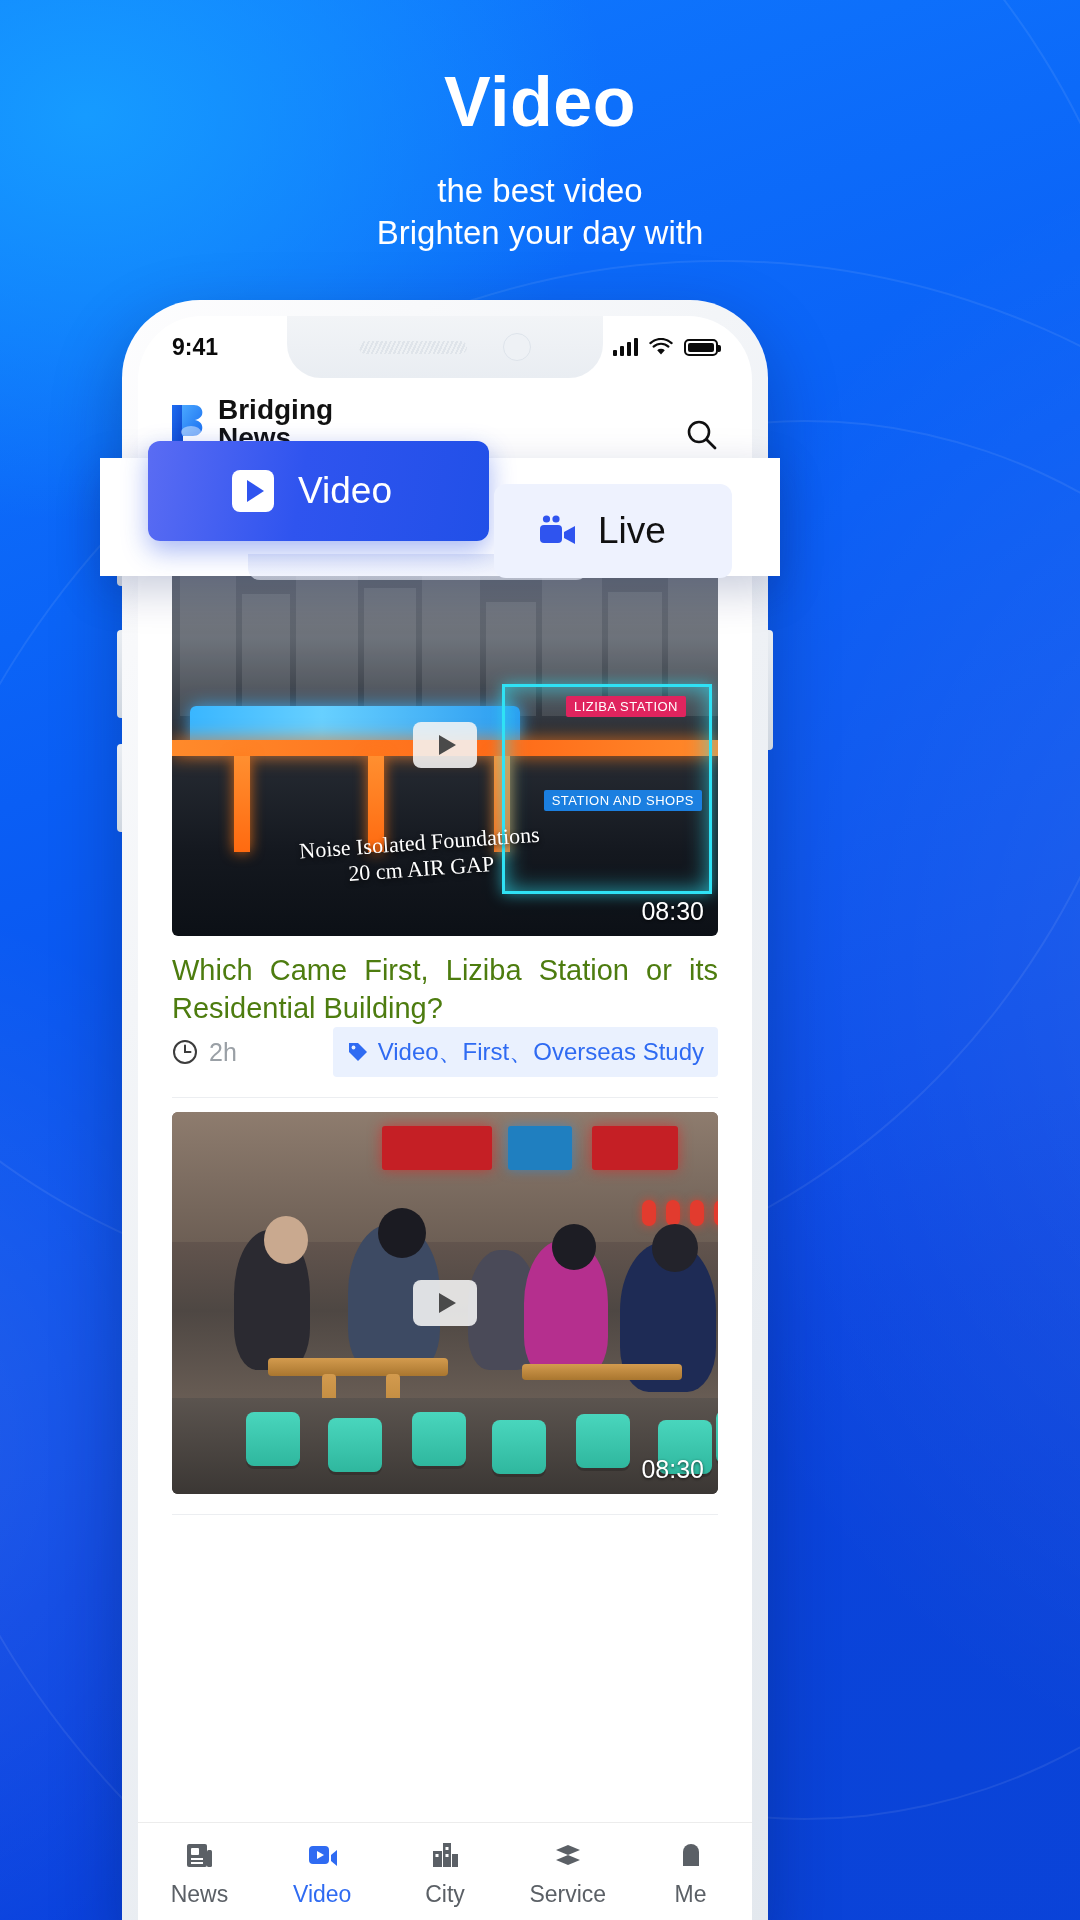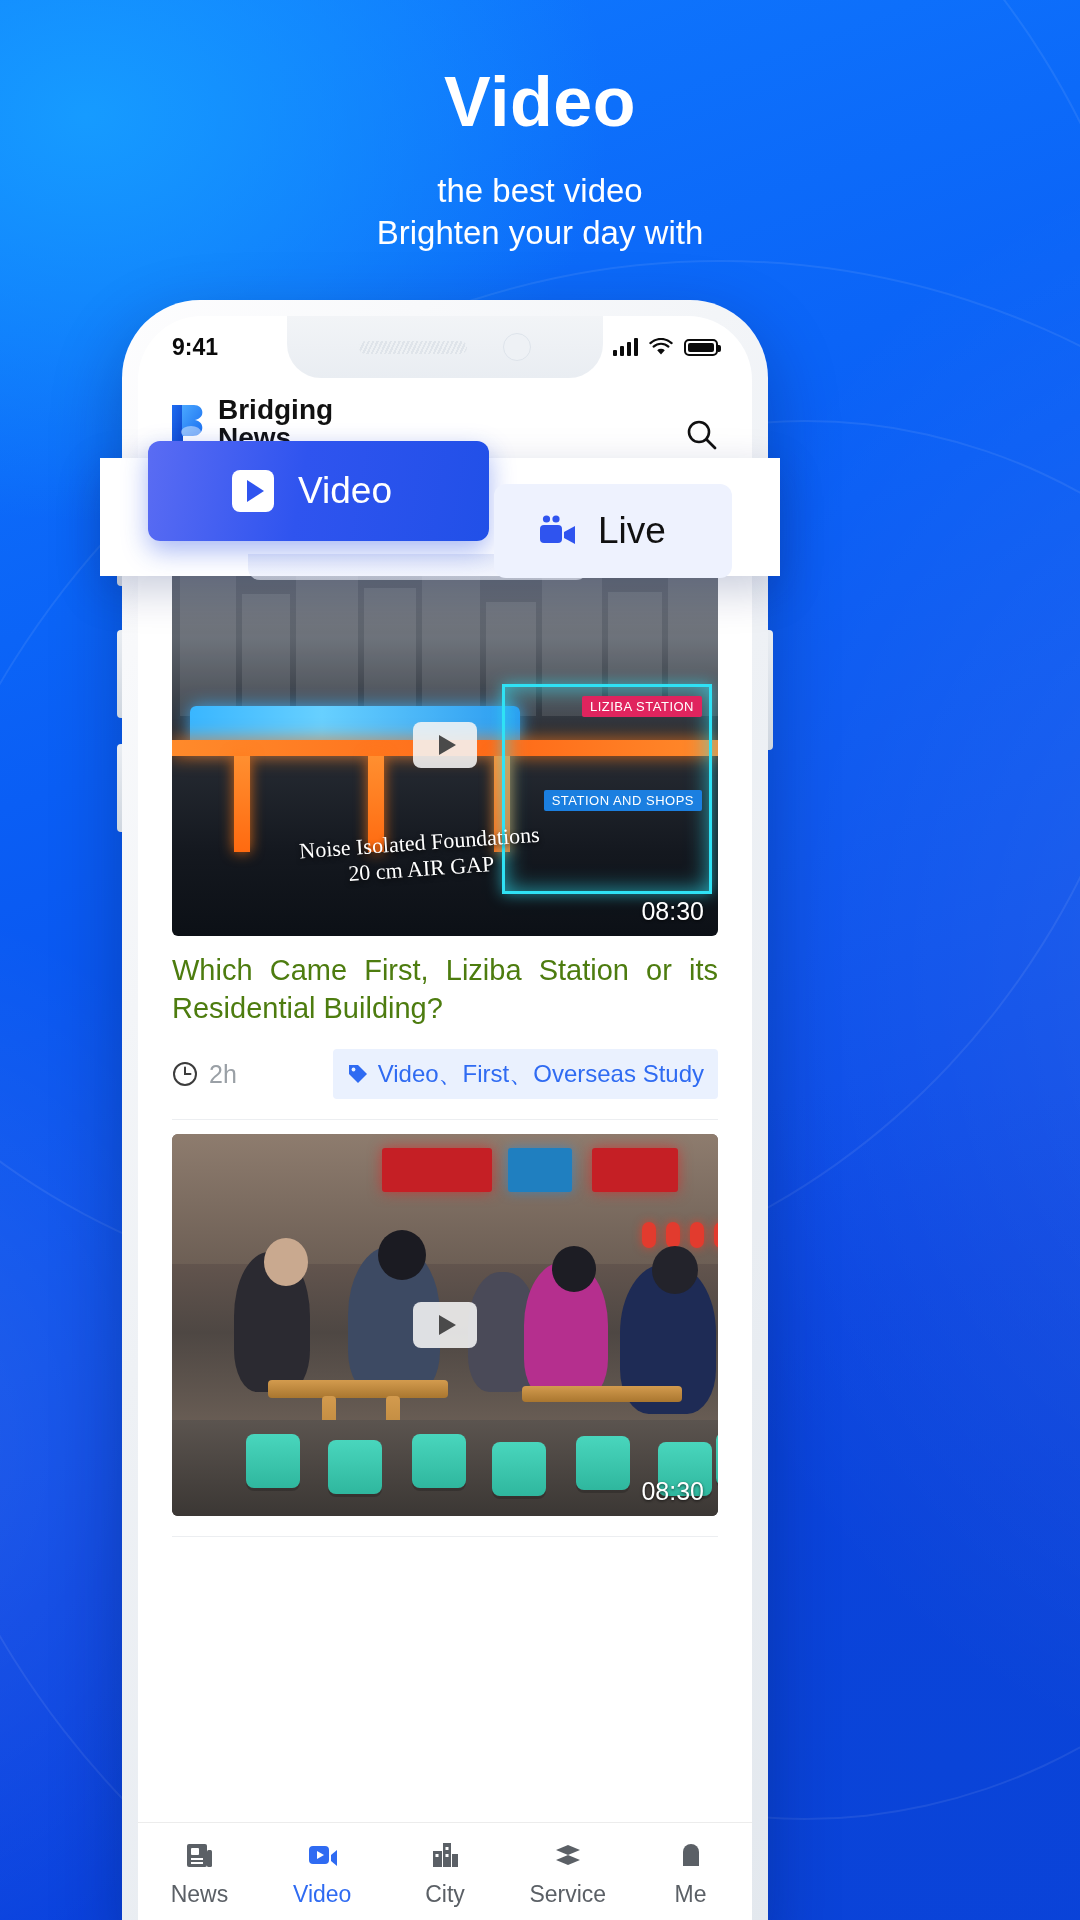--- a/index.html
+++ b/index.html
@@ -188,21 +188,21 @@
     box-shadow:0 0 14px rgba(255,120,20,.8);
   }
   .art1 .neonbox{
     position:absolute; right:6px; top:130px; width:210px; height:210px;
     border:3px solid #2fe2f5; box-shadow:0 0 22px rgba(47,226,245,.7) inset, 0 0 14px rgba(47,226,245,.6);
   }
   .art1 .lbl{
     position:absolute; font-size:13px; color:#fff; letter-spacing:.5px;
     padding:3px 8px; border-radius:2px;
   }
-  .art1 .lbl-st{ right:16px; top:142px; background:#e0245e; }
+  .art1 .lbl-st{ right:32px; top:142px; background:#e0245e; }
   .art1 .lbl-of{ right:16px; top:236px; background:#1b7fe0; }
   .art1 .cap{
     position:absolute; left:128px; top:276px; color:#fff;
     font-size:22px; text-align:center; line-height:1.2;
     transform:rotate(-4deg); text-shadow:0 2px 5px rgba(0,0,0,.8);
     font-family:"Liberation Serif", serif;
   }
 
   
   .art2{
@@ -234,21 +234,21 @@
   .art2 .ground{
     position:absolute; left:0; right:0; bottom:0; height:96px;
     background: linear-gradient(180deg,#5b544f,#3b3734);
   }
 
   .cardtitle{
     margin-top:16px; font-size:29px; line-height:1.30; color:#4d7c0f;
     text-align:justify;
   }
   .cardmeta{
-    margin-top:22px; display:flex; align-items:center; justify-content:space-between;
+    display:flex; align-items:center; justify-content:space-between;
   }
   .timewrap{ display:flex; align-items:center; gap:11px; color:#9aa0a6; font-size:25px; }
   .clock svg{ display:block; }
   .tags{
     background:#eaf1fe; color:#2f6bf2; font-size:24px;
     padding:9px 14px; border-radius:4px; display:flex; align-items:center; gap:9px;
     max-width:400px;
   }
   .tagicon svg{ display:block; }
 

